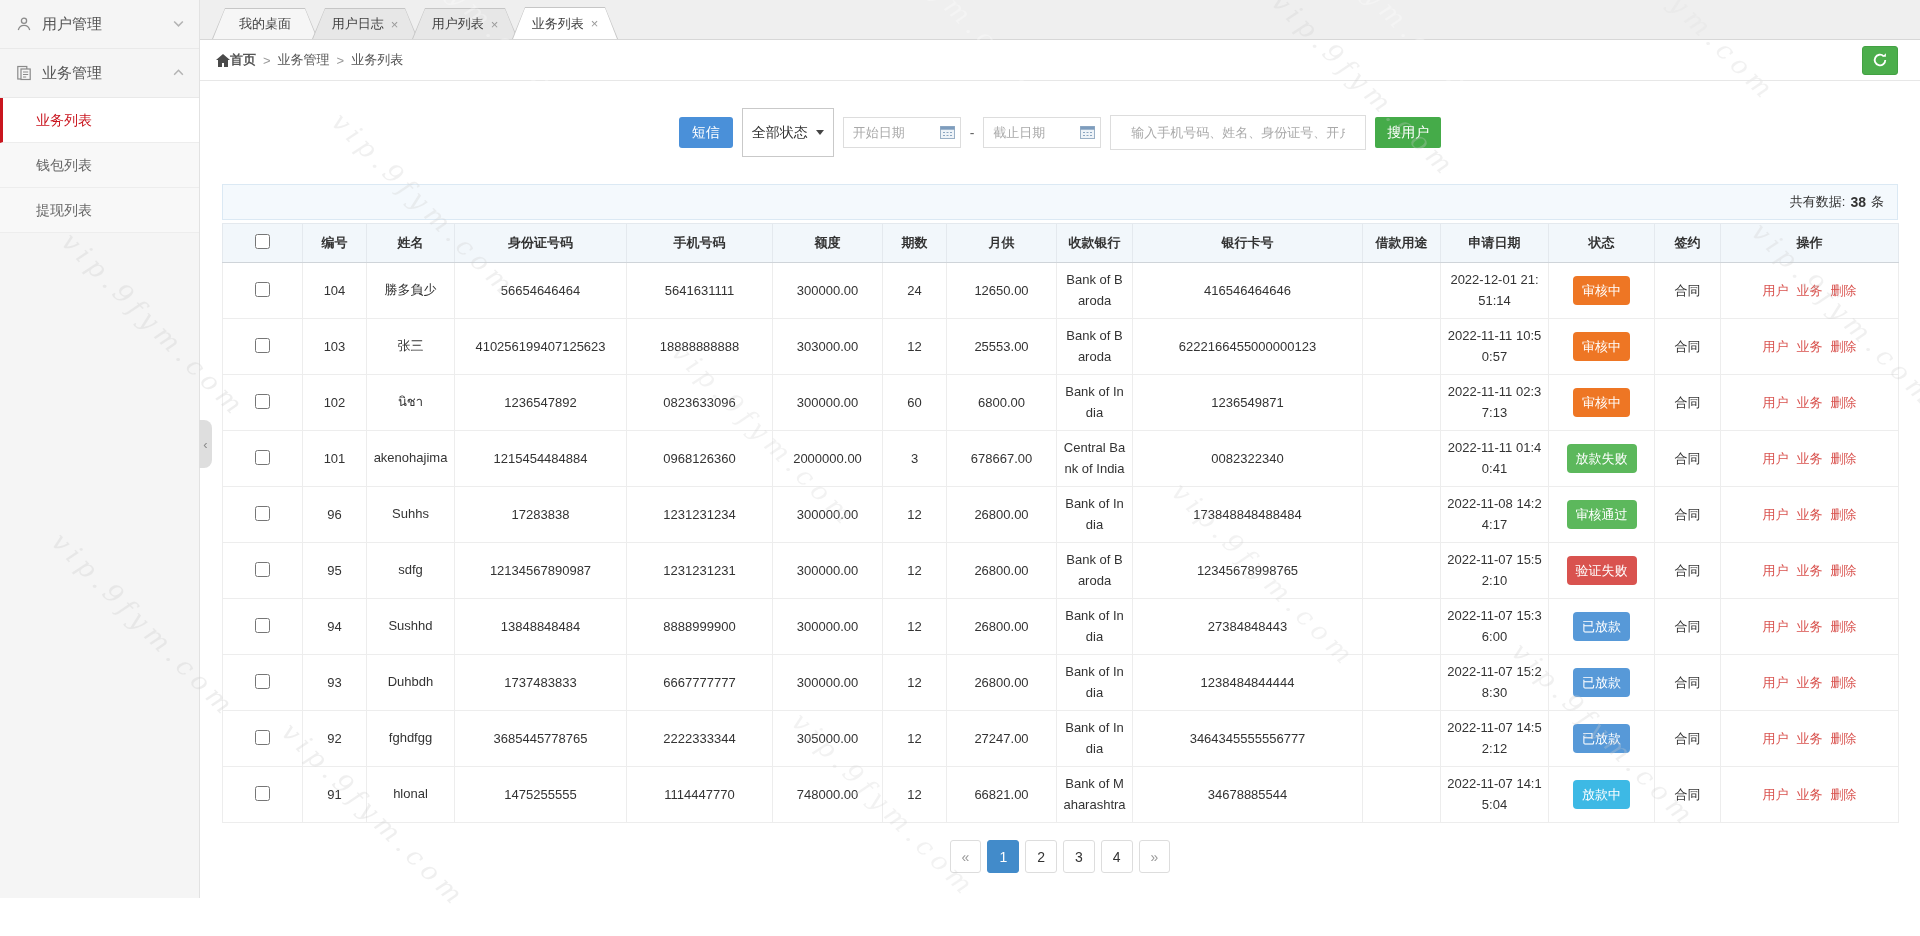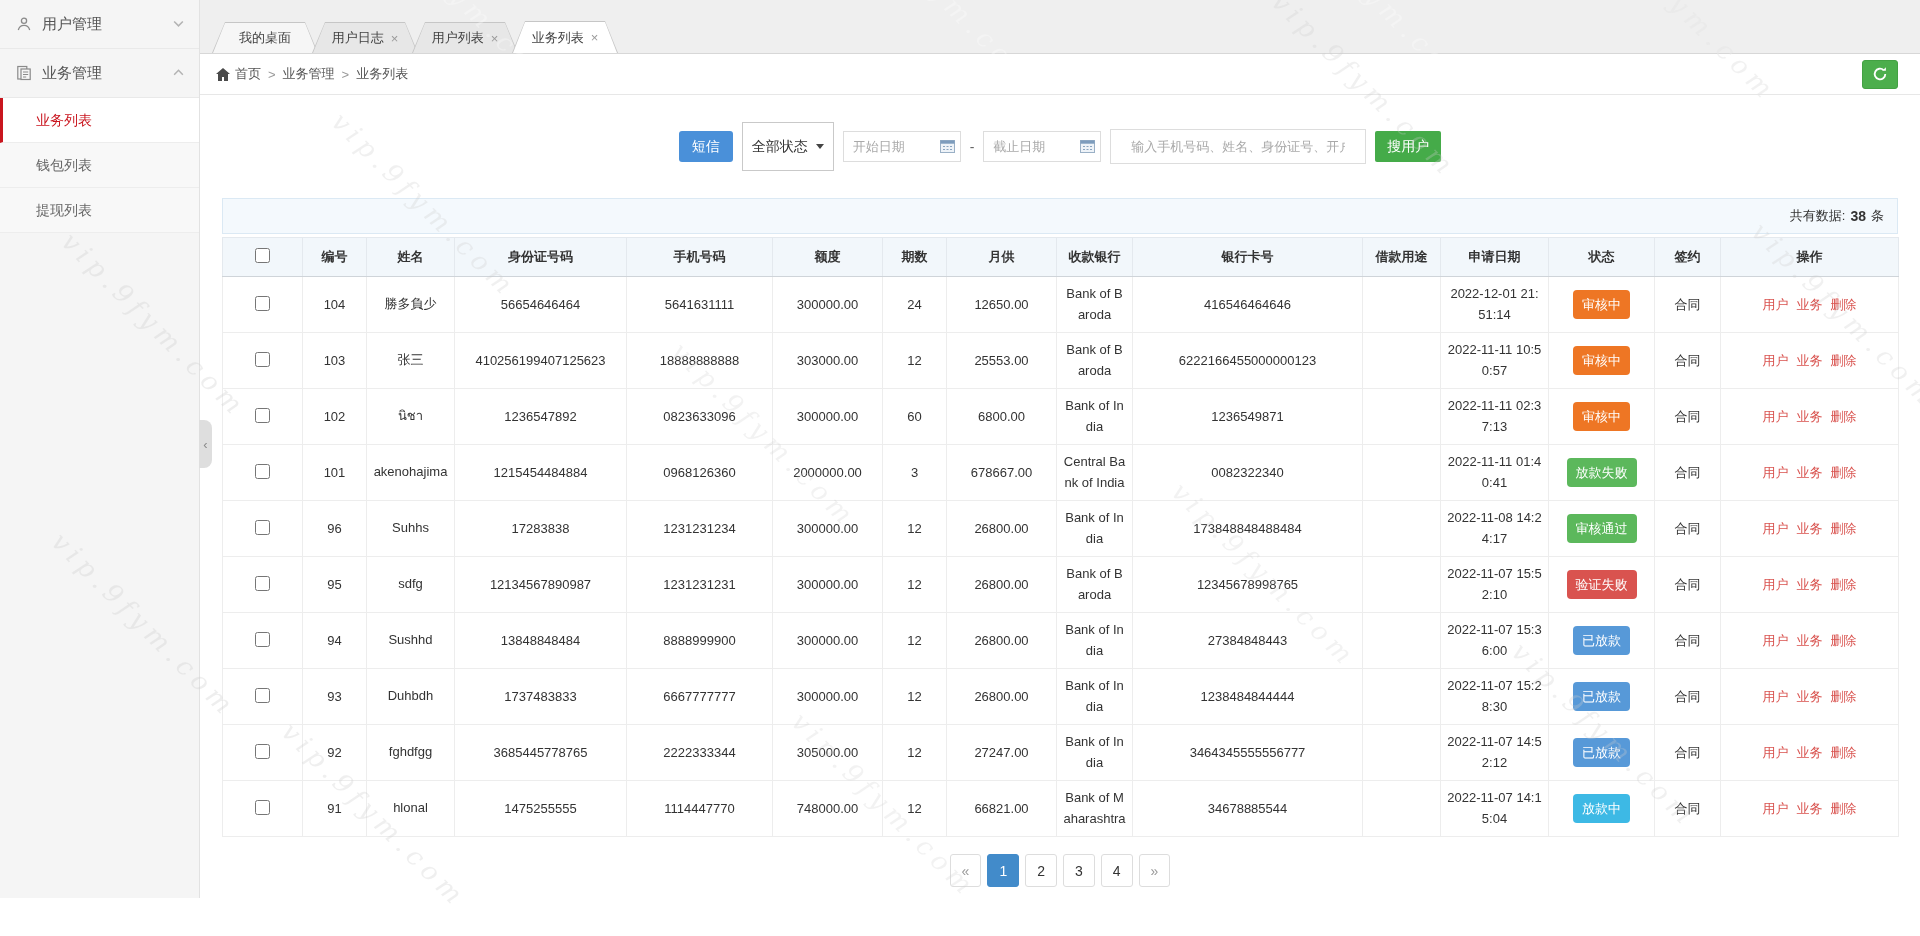--- a/index.html
+++ b/index.html
@@ -23,39 +23,39 @@
   .side-sub-item { height:45px; line-height:45px; padding-left:36px; font-size:14px; color:#666;
     border-bottom:1px solid #ededed; cursor:pointer; background:#f8f8f8; }
   .side-sub-item.active { background:#fff; color:#c9151e; border-left:3px solid #c9151e; padding-left:33px; }
   .collapse-handle { position:absolute; right:-13px; top:420px; width:13px; height:48px;
     background:#dedede; border-radius:0 8px 8px 0; display:flex; align-items:center; justify-content:center;
     color:#8a8a8a; font-size:13px; cursor:pointer; z-index:6; }
 
   .main { flex:1; display:flex; flex-direction:column; min-width:0; }
 
   
-  .tabstrip { height:54px; background:#efefef; border-bottom:1px solid #d7d7d7;
+  .tabstrip { height:40px; background:#efefef; border-bottom:1px solid #d7d7d7;
     display:flex; align-items:flex-end; padding-left:12px; }
   .tab { height:31px; min-width:106px; position:relative; margin-right:-6px;
     clip-path:polygon(13px 0, calc(100% - 13px) 0, 100% 100%, 0 100%);
     background:#c6c6c6; cursor:pointer; }
   .tab-inner { position:absolute; inset:1px 1px 0 1px;
     clip-path:polygon(12px 0, calc(100% - 12px) 0, 100% 100%, 0 100%);
     background:#e7e7e7; display:flex; align-items:center; justify-content:center; gap:7px;
     font-size:13px; color:#424242; padding:0 18px; }
   .tab.first .tab-inner { background:#f6f6f6; }
   .tab.active { z-index:3; height:32px; }
   .tab.active .tab-inner { background:#fff; }
   .tab-close { color:#9a9a9a; font-size:13px; line-height:1; }
 
   
   .crumbbar { height:41px; background:#fff; border-bottom:1px solid #e7e7e7;
     display:flex; align-items:center; padding:0 22px 0 16px; font-size:13px; color:#555; gap:7px; }
   .crumbbar .sep { color:#999; }
-  .crumb-home { display:flex; align-items:center; gap:5px; cursor:pointer; }
+  .crumb-home { display:flex; align-items:center; cursor:pointer;font-weight:bold; }
   .refresh-btn { margin-left:auto; width:36px; height:29px; background:#4cae4c; border:1px solid #43a143;
     border-radius:3px; display:flex; align-items:center; justify-content:center; cursor:pointer; }
 
   
   .content { flex:1; padding:0 22px; background:#fff; }
   .filter-row { display:flex; justify-content:center; align-items:center; gap:9px; margin:27px 0 27px; }
   .btn-sms { background:#4a90d9; color:#fff; border:none; border-radius:3px; height:31px;
     padding:0 13px; font-size:14px; cursor:pointer; }
   .select-box { height:49px; border:1px solid #c9c9c9; background:#fff; display:flex; align-items:center;
     padding:0 9px; font-size:14px; color:#333; gap:8px; cursor:pointer; }

